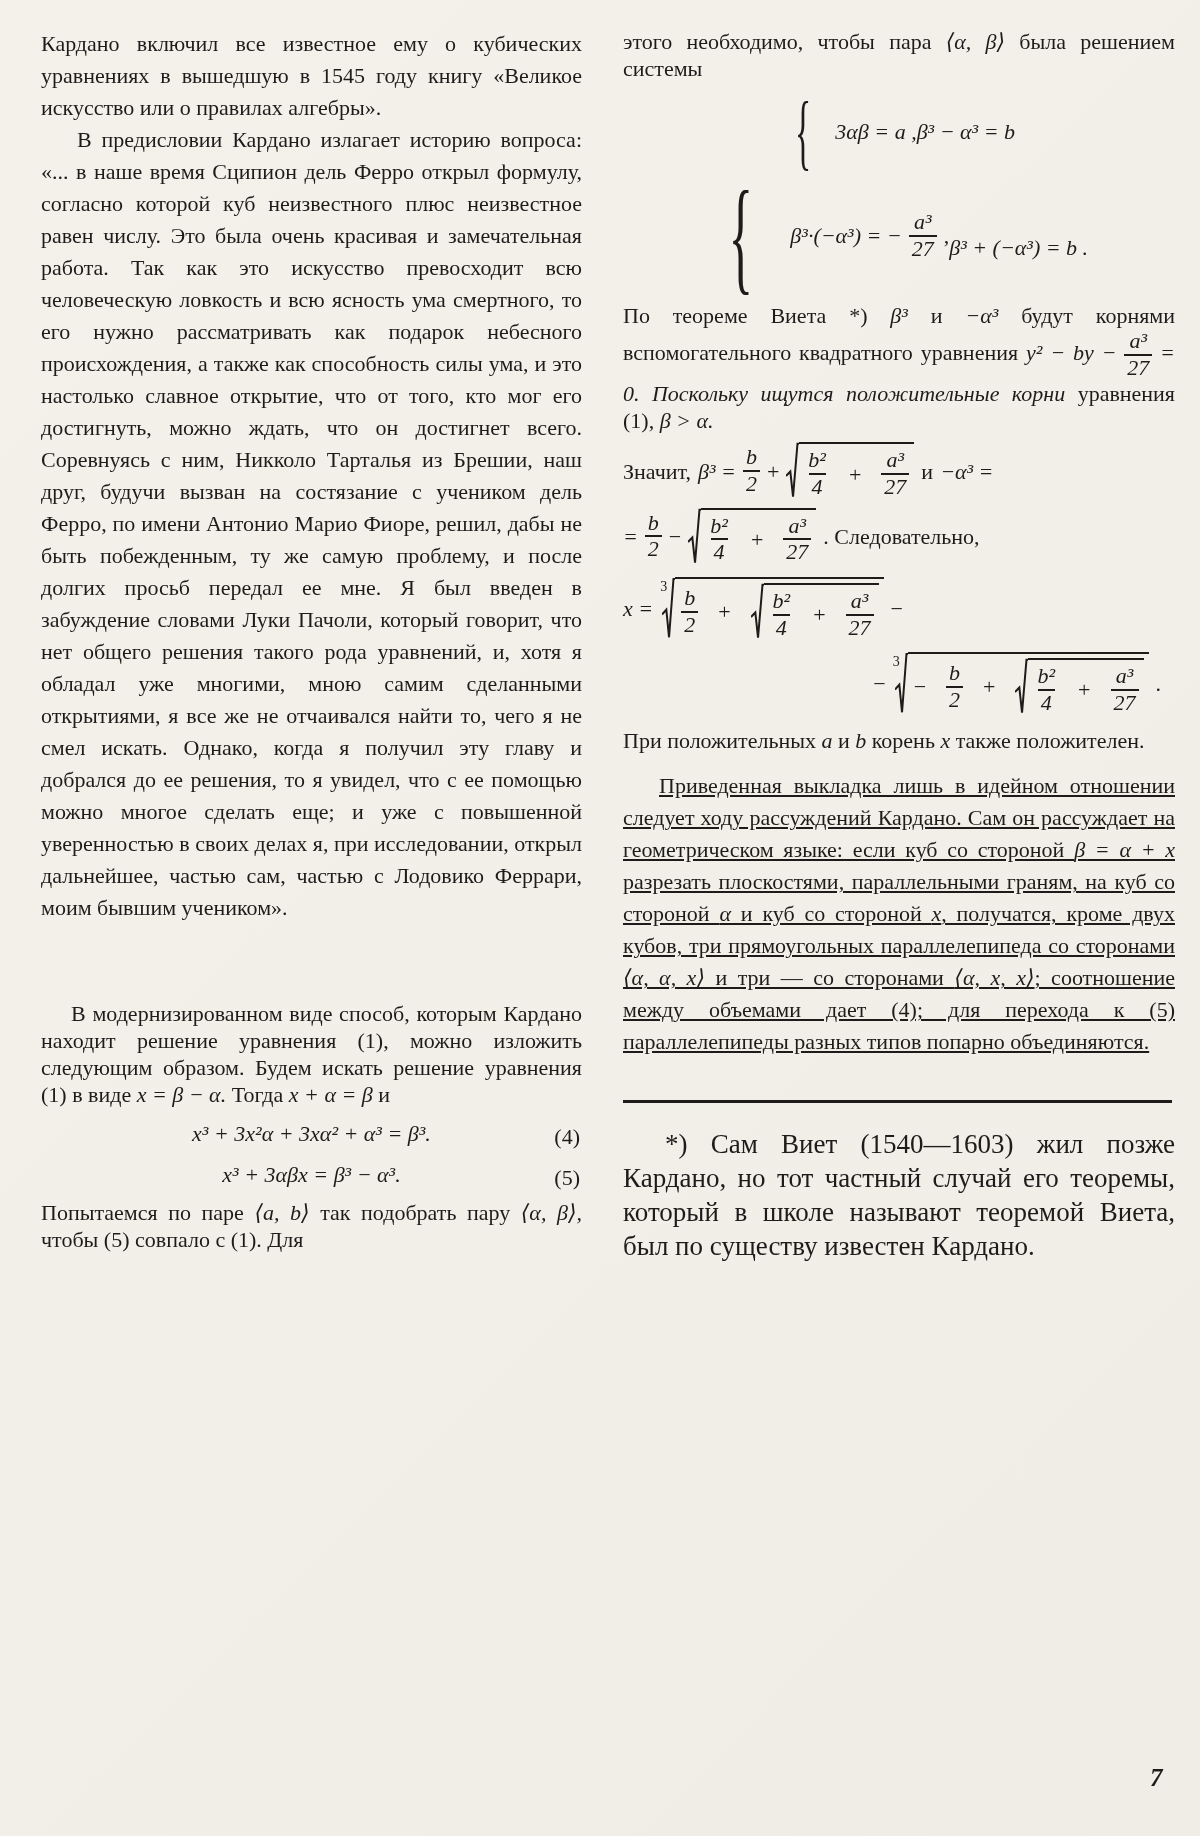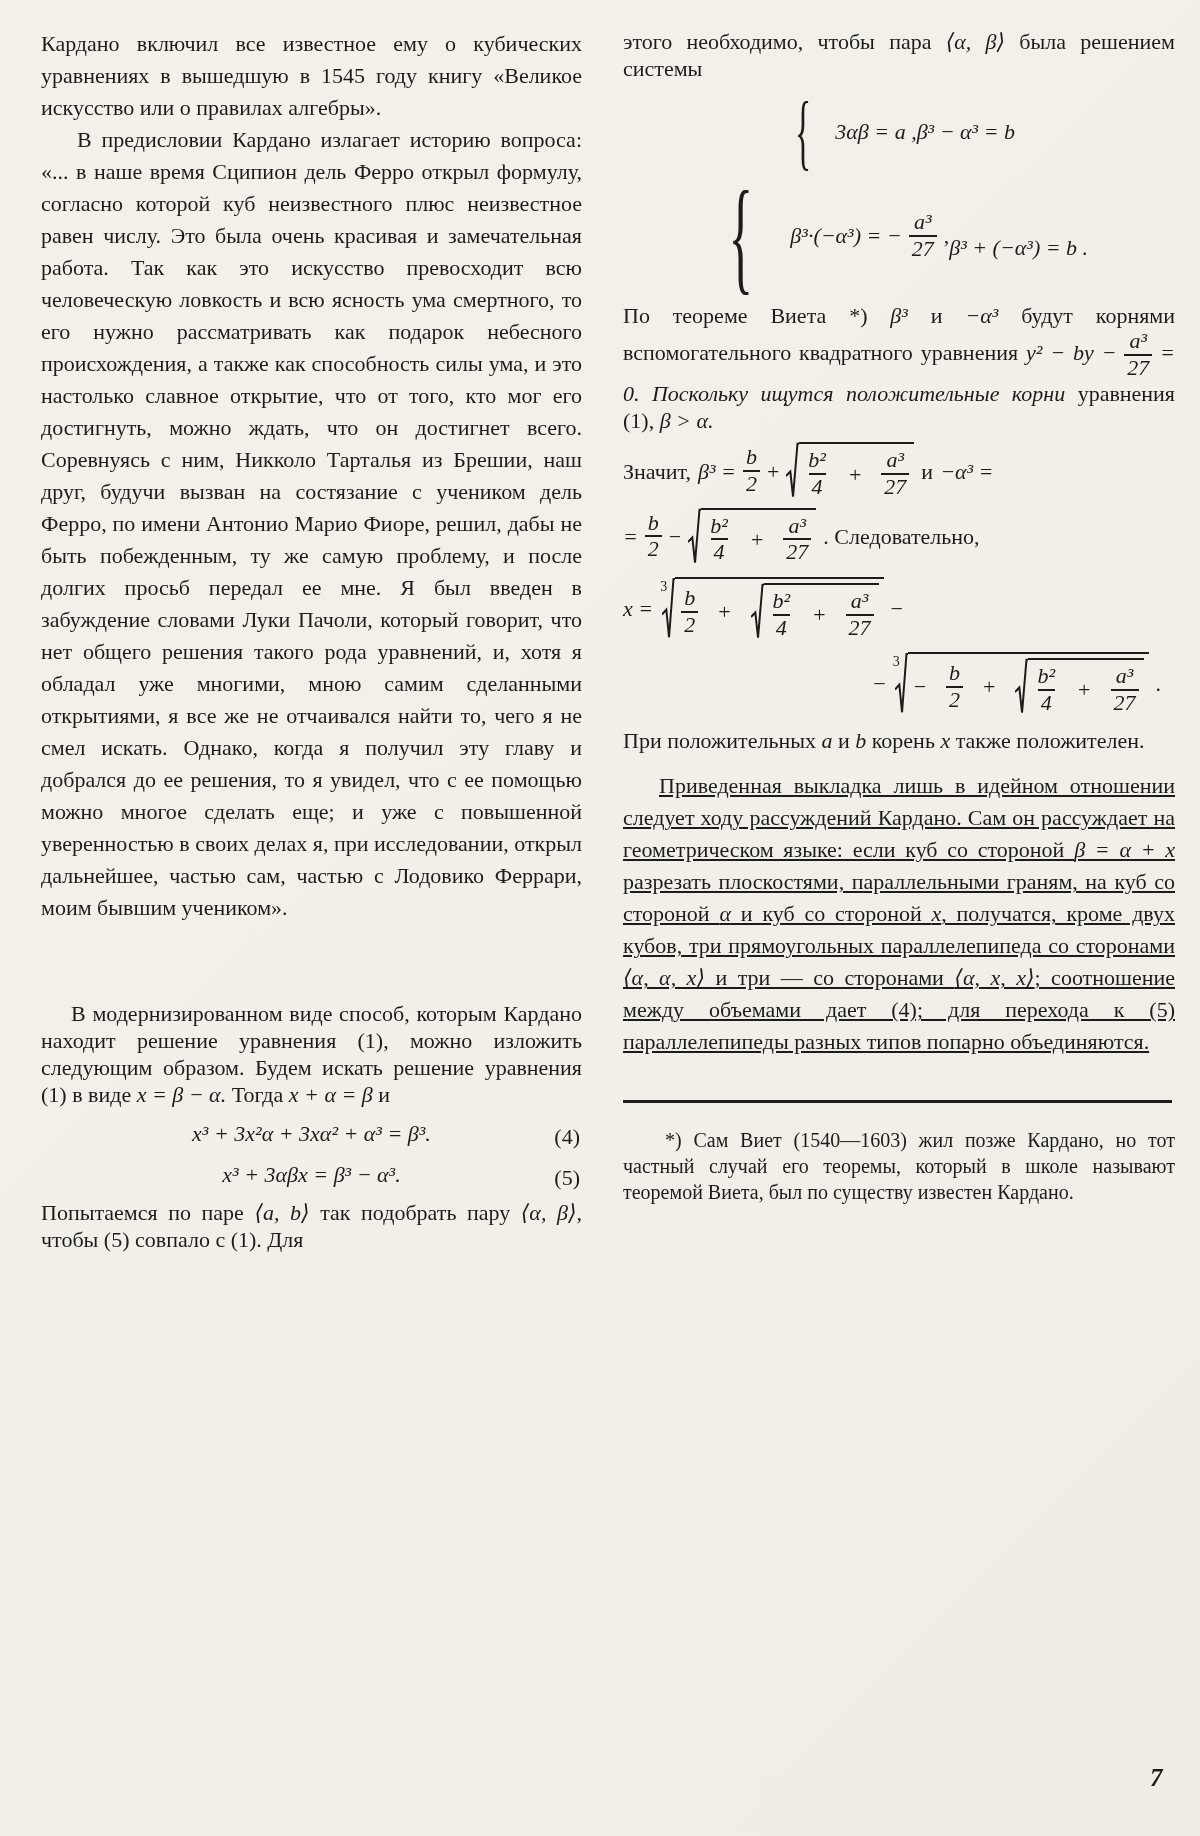--- a/index.html
+++ b/index.html
@@ -48,21 +48,21 @@
 
   .mrow{display:flex;align-items:center;column-gap:7px;font-size:22px;margin:12px 0;}
   .mrow.tight{margin:8px 0;}
   .bigline2{justify-content:flex-end;padding-right:14px;}
 
   .gap-modern{margin-top:76px;}
   .gap-big{margin-top:16px;text-decoration:underline;}
 
   .rule{border:none;border-top:3px solid #1d1c1b;width:549px;margin:42px 0 24px 0;}
 
-  .footnote{font-size:20px;line-height:26px;text-align:justify;text-indent:42px;}
+  .footnote{font-size:27px;line-height:34px;text-align:justify;text-indent:42px;}
 
   .pageno{position:absolute;left:1150px;top:1764px;font-size:25px;font-weight:bold;font-style:italic;}
 </style>
 </head>
 <body>
 
 <div class="col col-left">
   <div class="bodytext">
     <p><span>Кардано включил все известное ему о кубических уравнениях в вышедшую в 1545 году книгу «Великое искусство или о правилах алгебры».</span></p>
     <p class="ind"><span>В предисловии Кардано излагает историю вопроса: «... в наше время Сципион дель Ферро открыл формулу, согласно которой куб неизвестного плюс неизвестное равен числу. Это была очень красивая и замечательная работа. Так как это искусство превосходит всю человеческую ловкость и всю ясность ума смертного, то его нужно рассматривать как подарок небесного происхождения, а также как способность силы ума, и это настолько славное открытие, что от того, кто мог его достигнуть, можно ждать, что он достигнет всего. Соревнуясь с ним, Никколо Тарталья из Брешии, наш друг, будучи вызван на состязание с учеником дель Ферро, по имени Антонио Марио Фиоре, решил, дабы не быть побежденным, ту же самую проблему, и после долгих просьб передал ее мне. Я был введен в забуждение словами Луки Пачоли, который говорит, что нет общего решения такого рода уравнений, и, хотя я обладал уже многими, мною самим сделанными открытиями, я все же не отчаивался найти то, чего я не смел искать. Однако, когда я получил эту главу и добрался до ее решения, то я увидел, что с ее помощью можно многое сделать еще; и уже с повышенной уверенностью в своих делах я, при исследовании, открыл дальнейшее, частью сам, частью с Лодовико Феррари, моим бывшим учеником».</span></p>

